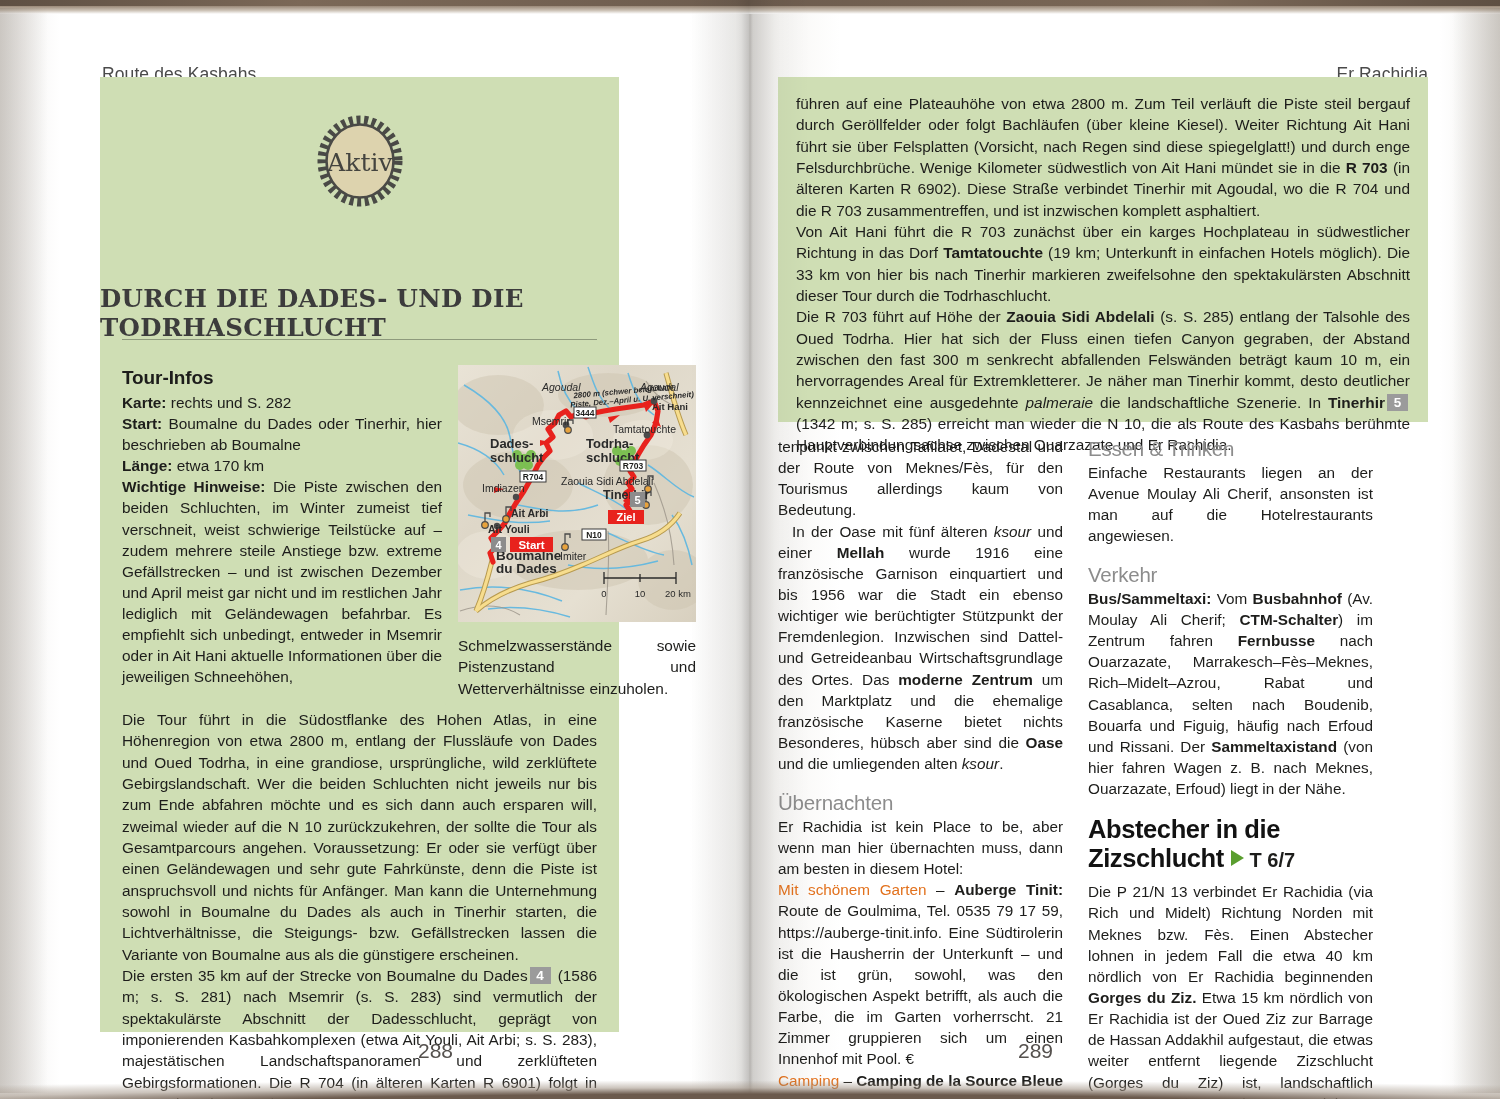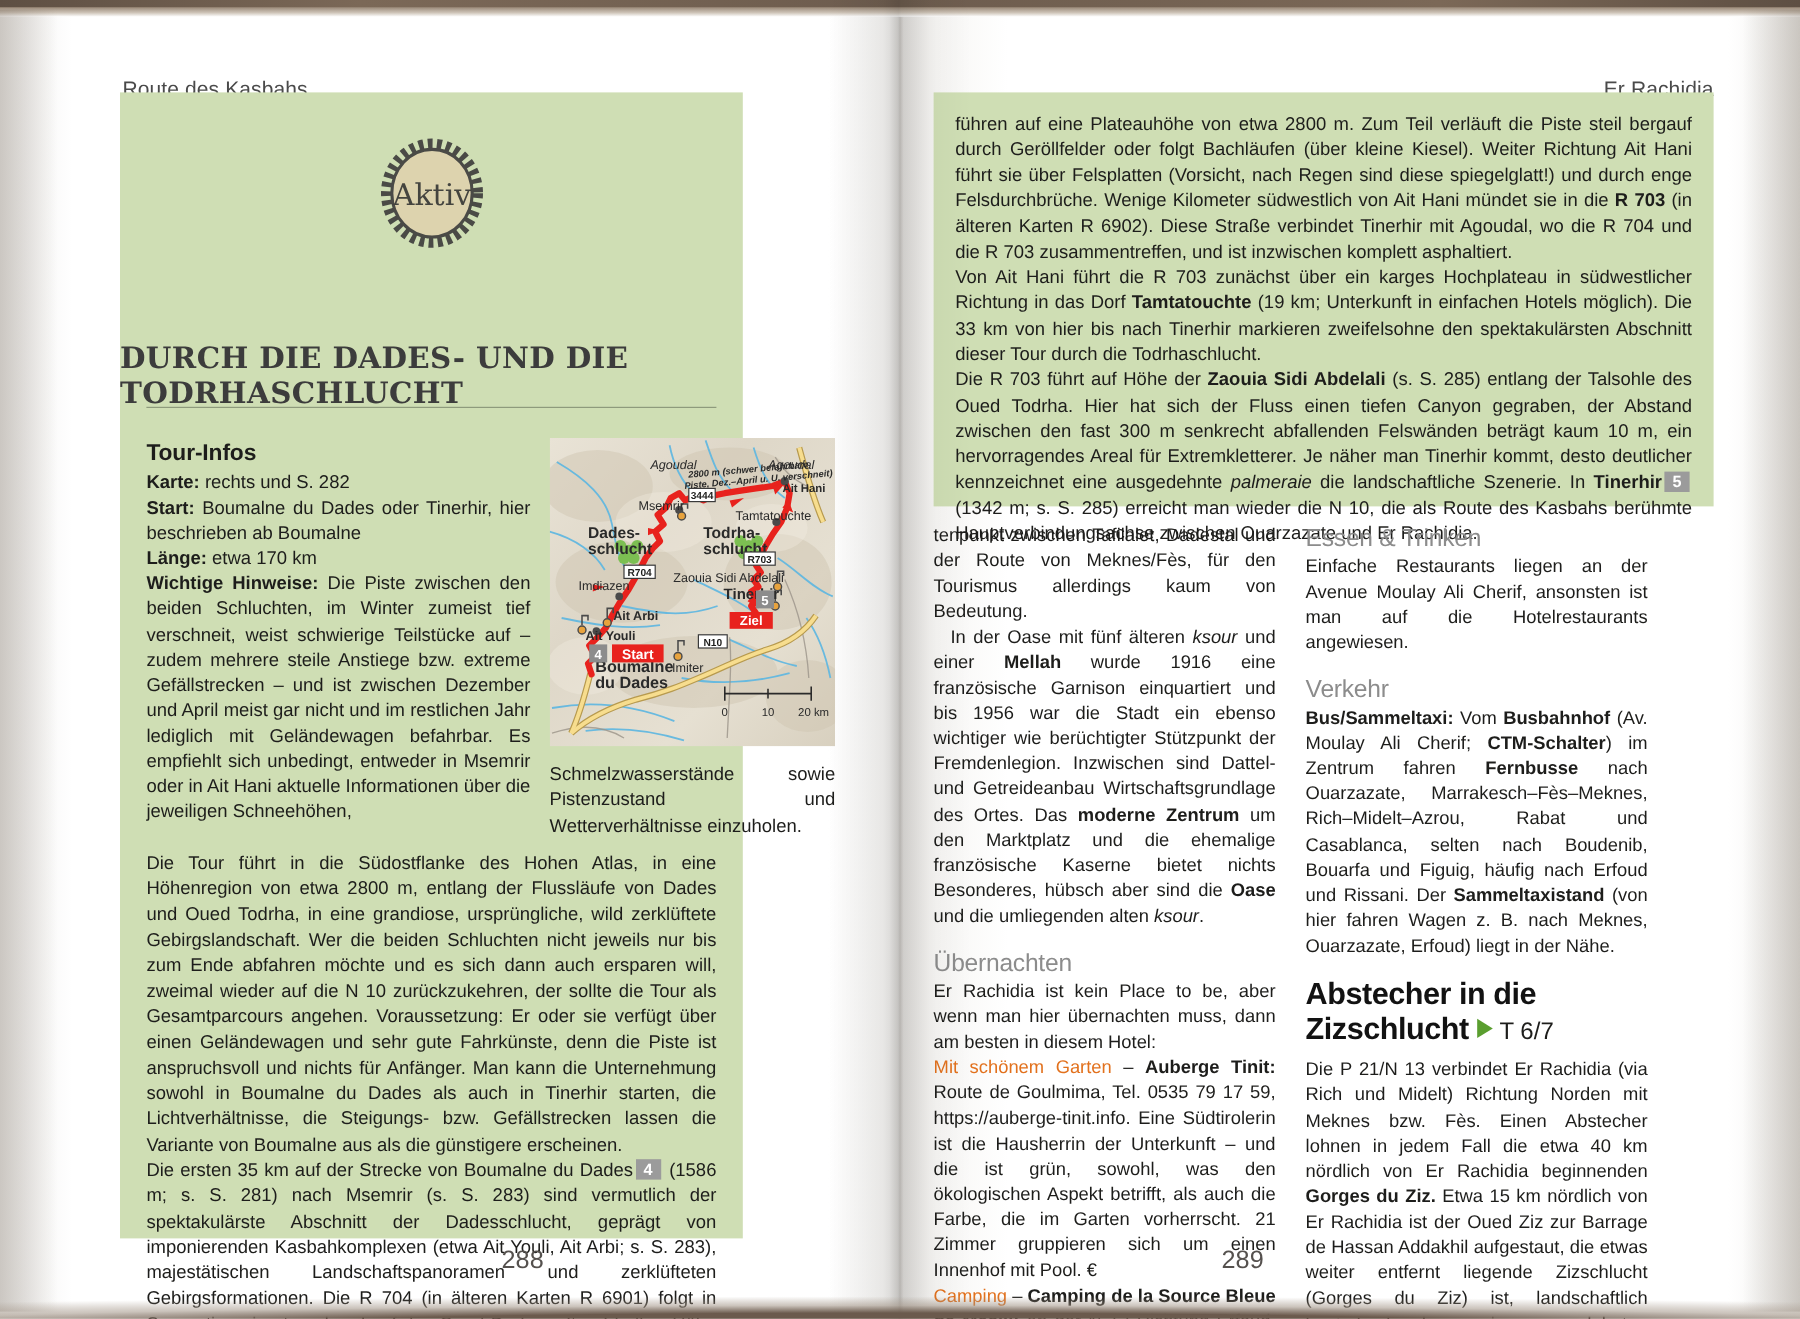--- a/index.html
+++ b/index.html
@@ -130,21 +130,21 @@
     margin:0;font-size:20.5px;font-weight:normal;color:#8c8c8c;letter-spacing:-.2px;
     line-height:1.25;
   }
   .sp{height:16px;}
   .sp-sm{height:9px;}
   .orange{color:#e2711d;}
   h2.big{
     margin:0;font-size:25.5px;font-weight:bold;color:#121212;line-height:1.12;
     letter-spacing:-.4px;
   }
-  .tref{font-size:20px;font-weight:normal;color:#1d1d1b;letter-spacing:0;}
+  .tref{font-size:20px;font-weight:bold;color:#1d1d1b;letter-spacing:0;}
   .play{
     display:inline-block;width:0;height:0;vertical-align:1px;
     border-left:13px solid #5a9e2f;border-top:8px solid transparent;border-bottom:8px solid transparent;
     margin-right:6px;
   }
   .numbadge{
     display:inline-block;background:#9b9b9b;color:#fff;font-weight:bold;
     font-size:13.5px;line-height:17px;min-width:15px;text-align:center;
     padding:0 3px;margin:0 2px;vertical-align:1px;
   }

